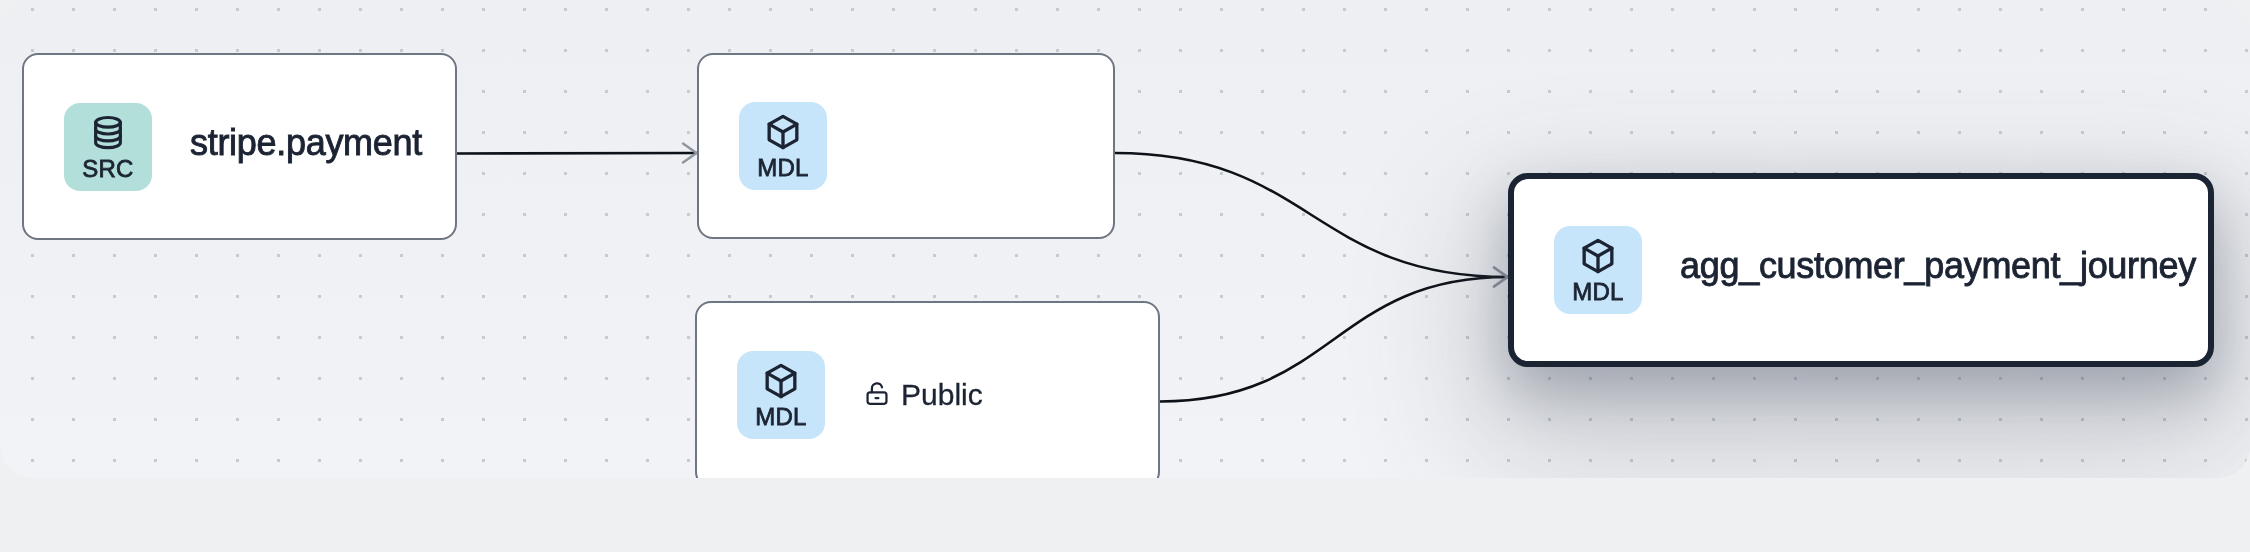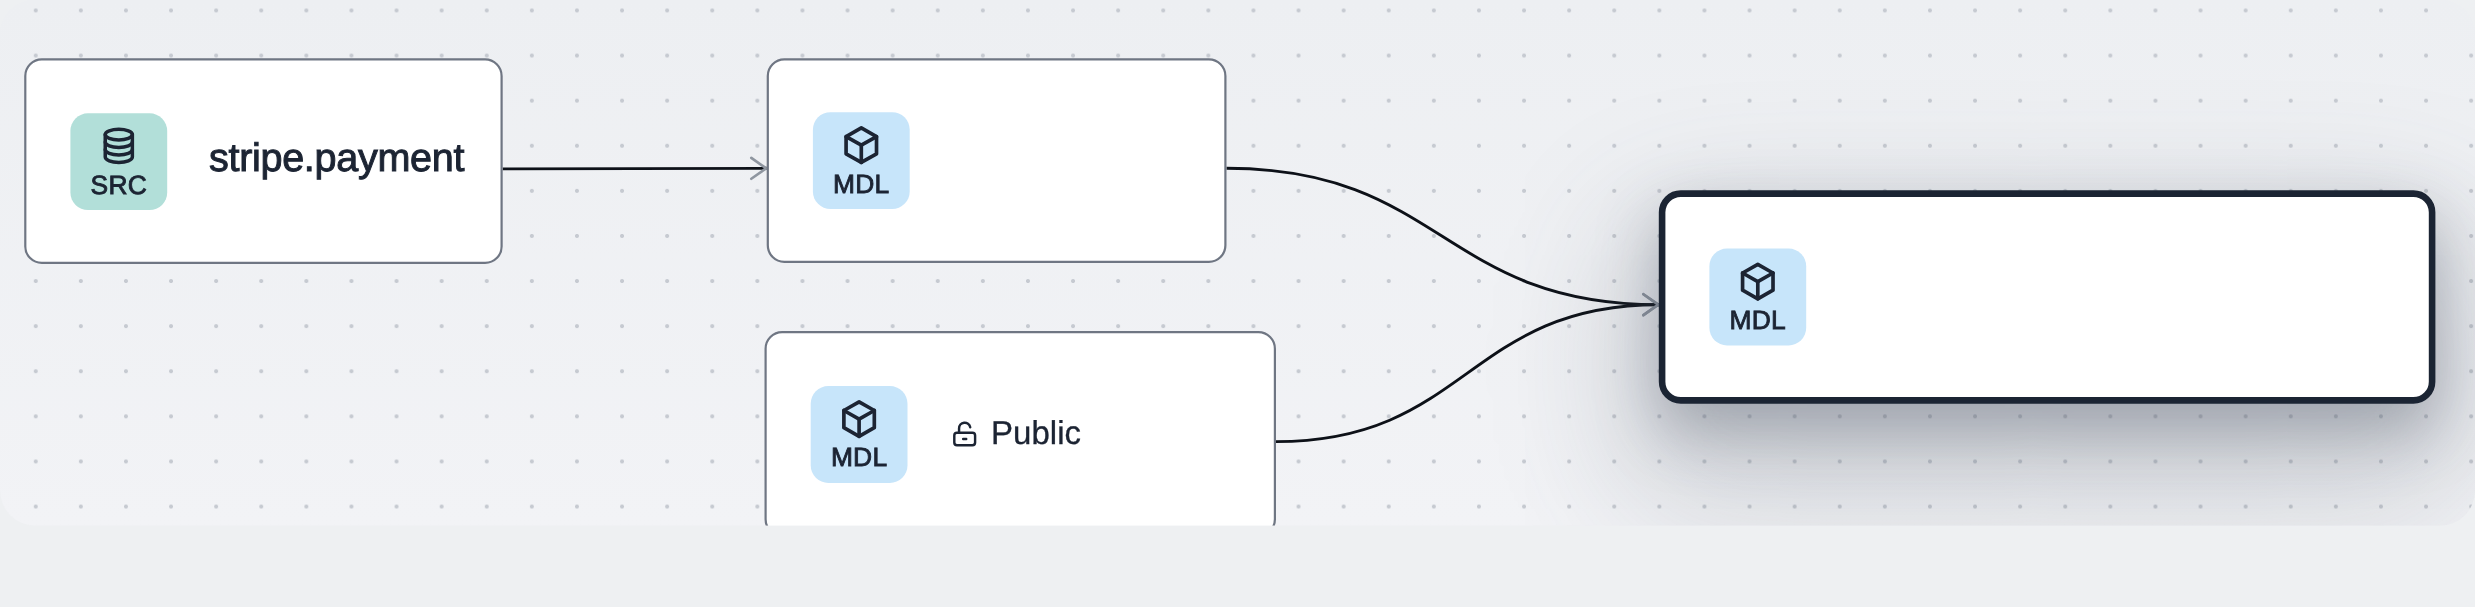--- a/index.html
+++ b/index.html
@@ -45,21 +45,21 @@
     font-size:24px;line-height:1;margin-top:4px;
     -webkit-text-stroke:0.8px currentColor;
     letter-spacing:0.2px;
   }
   .texts{display:flex;flex-direction:column;justify-content:center;gap:7px;min-width:0;}
   .node-title{
     font-size:36px;font-weight:400;line-height:1.12;white-space:nowrap;
     -webkit-text-stroke:0.9px currentColor;
     letter-spacing:-0.3px;
   }
-  .subrow{display:flex;align-items:center;gap:10px;}
+  .subrow{display:flex;align-items:flex-start;gap:10px;}
   .subrow svg{width:28px;height:28px;display:block;}
   .subtext{font-size:30px;font-weight:400;line-height:1;-webkit-text-stroke:0.3px currentColor;}
 </style>
 </head>
 <body>
 
 <div class="canvas">
   <svg class="edge-layer" viewBox="0 0 2250 552">
       <path d="M 457 153.5 L 697 153" fill="none" stroke="#0d1118" stroke-width="2.6"></path>
       <path d="M 683 143.5 L 696.5 153 L 683 162.5" fill="none" stroke="#8f96a0" stroke-width="2.4" stroke-linecap="round" stroke-linejoin="round"></path>
@@ -129,14 +129,21 @@
     <div class="badge" style="background: rgb(199, 229, 250);">
       <span class="badge-icon">
           <svg viewBox="0 0 24 24" fill="none" stroke="currentColor" stroke-width="2" stroke-linecap="round" stroke-linejoin="round">
             <path d="M12 2.6 20.3 7.3 V16.7 L12 21.4 3.7 16.7 V7.3 Z"></path>
             <path d="M3.7 7.3 12 12 20.3 7.3"></path>
             <path d="M12 12 V21.4"></path>
           </svg>
         </span>
       <span class="badge-label">MDL</span>
     </div>
+    <div class="texts">
+      <div class="node-title">agg_customer_payment_journey</div>
+      <div class="subrow" hidden="">
+        <span class="subicon"></span>
+        <span class="subtext"></span>
+      </div>
+    </div>
   </div>
   </div>
 
 </body></html>

